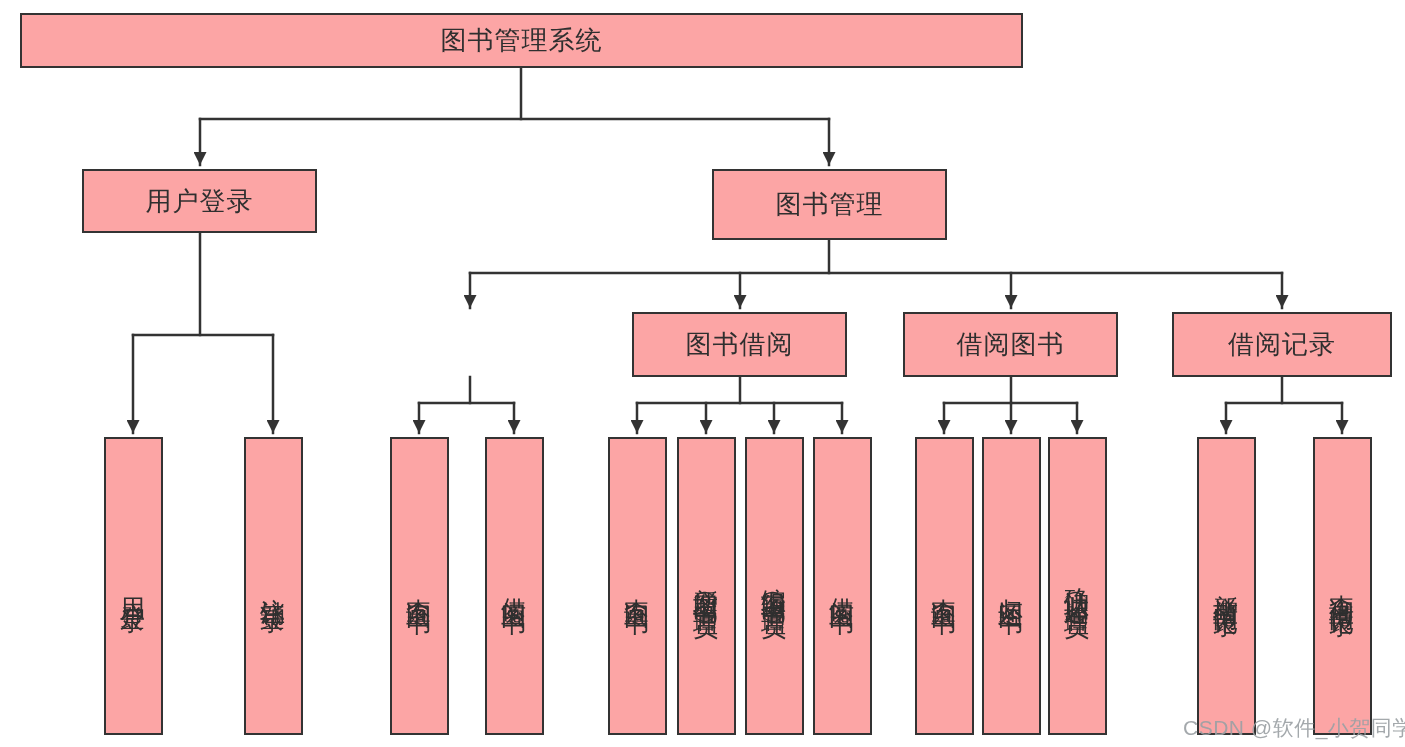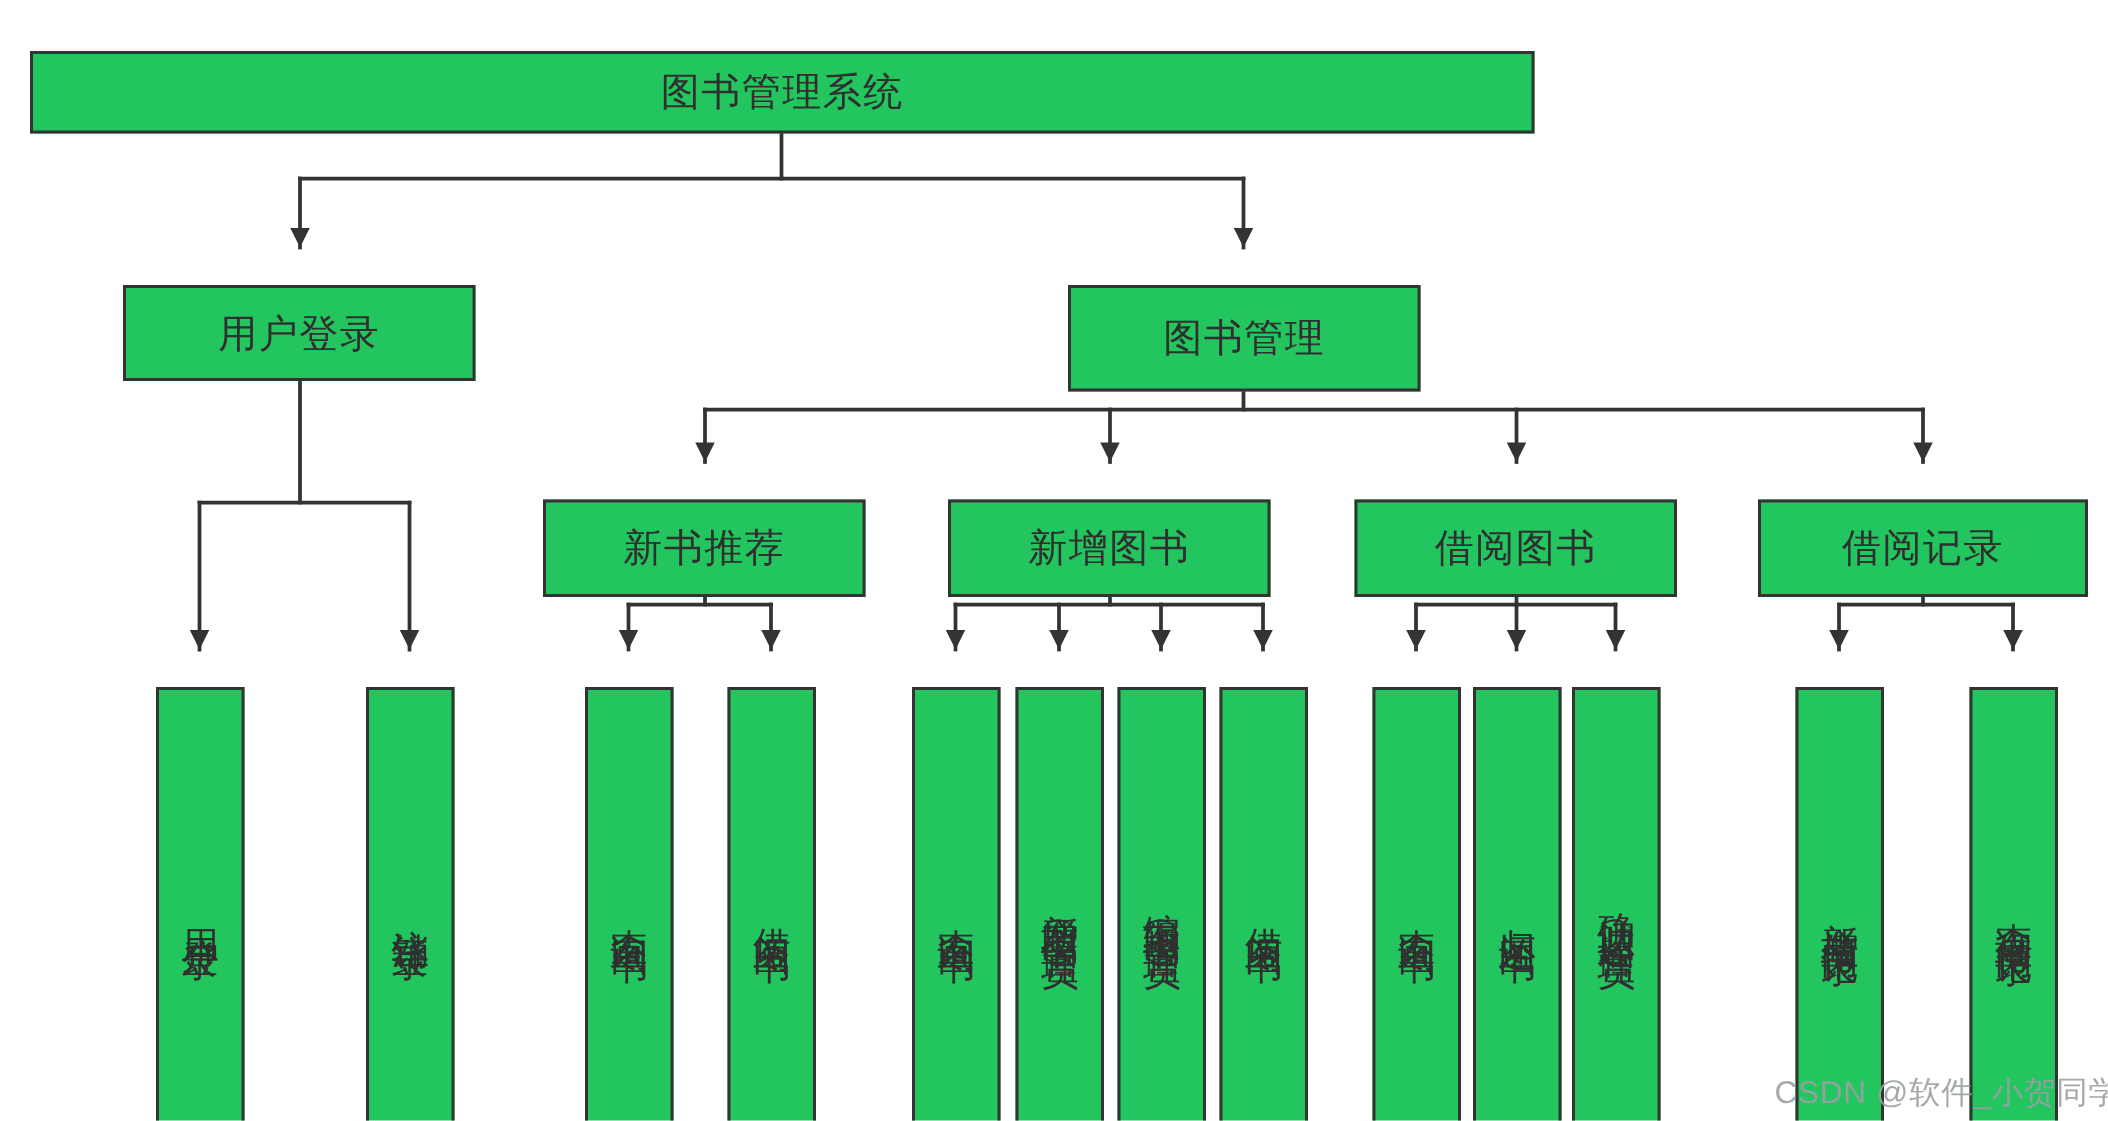--- a/index.html
+++ b/index.html
@@ -22,27 +22,26 @@
   }
   #connectors {
     position: absolute;
     left: 0; top: 0;
     width: 1405px; height: 747px;
     z-index: 1;
   }
   .box {
     position: absolute;
     box-sizing: border-box;
-    background: #22c55e;
+    background: #fca5a5;
     border: 2.5px solid #333333;
     display: flex;
     align-items: center;
     justify-content: center;
     z-index: 2;
-    margin-top: 21px;
   }
   .box > span {
     display: block;
     white-space: nowrap;
   }
   .h-label { font-size: 26px; letter-spacing: 1px; }
   .leaf > span {
     writing-mode: vertical-rl;
     text-orientation: mixed;
     font-size: 25px;
@@ -145,25 +144,22 @@
     <span class="h-label">图书管理系统</span>
   </div>
 
   <div class="box" id="b-user">
     <span class="h-label">用户登录</span>
   </div>
   <div class="box" id="b-mgmt">
     <span class="h-label">图书管理</span>
   </div>
 
-  <div class="box" id="b-l3-1">
-    <span class="h-label">新书推荐</span>
-  </div>
   <div class="box" id="b-l3-2">
-    <span class="h-label">新增图书</span>
+    <span class="h-label">图书借阅</span>
   </div>
   <div class="box" id="b-l3-3">
     <span class="h-label">借阅图书</span>
   </div>
   <div class="box" id="b-l3-4">
     <span class="h-label">借阅记录</span>
   </div>
 
   <div class="box leaf" id="b-leaf-1">
     <span>用户登录</span>

